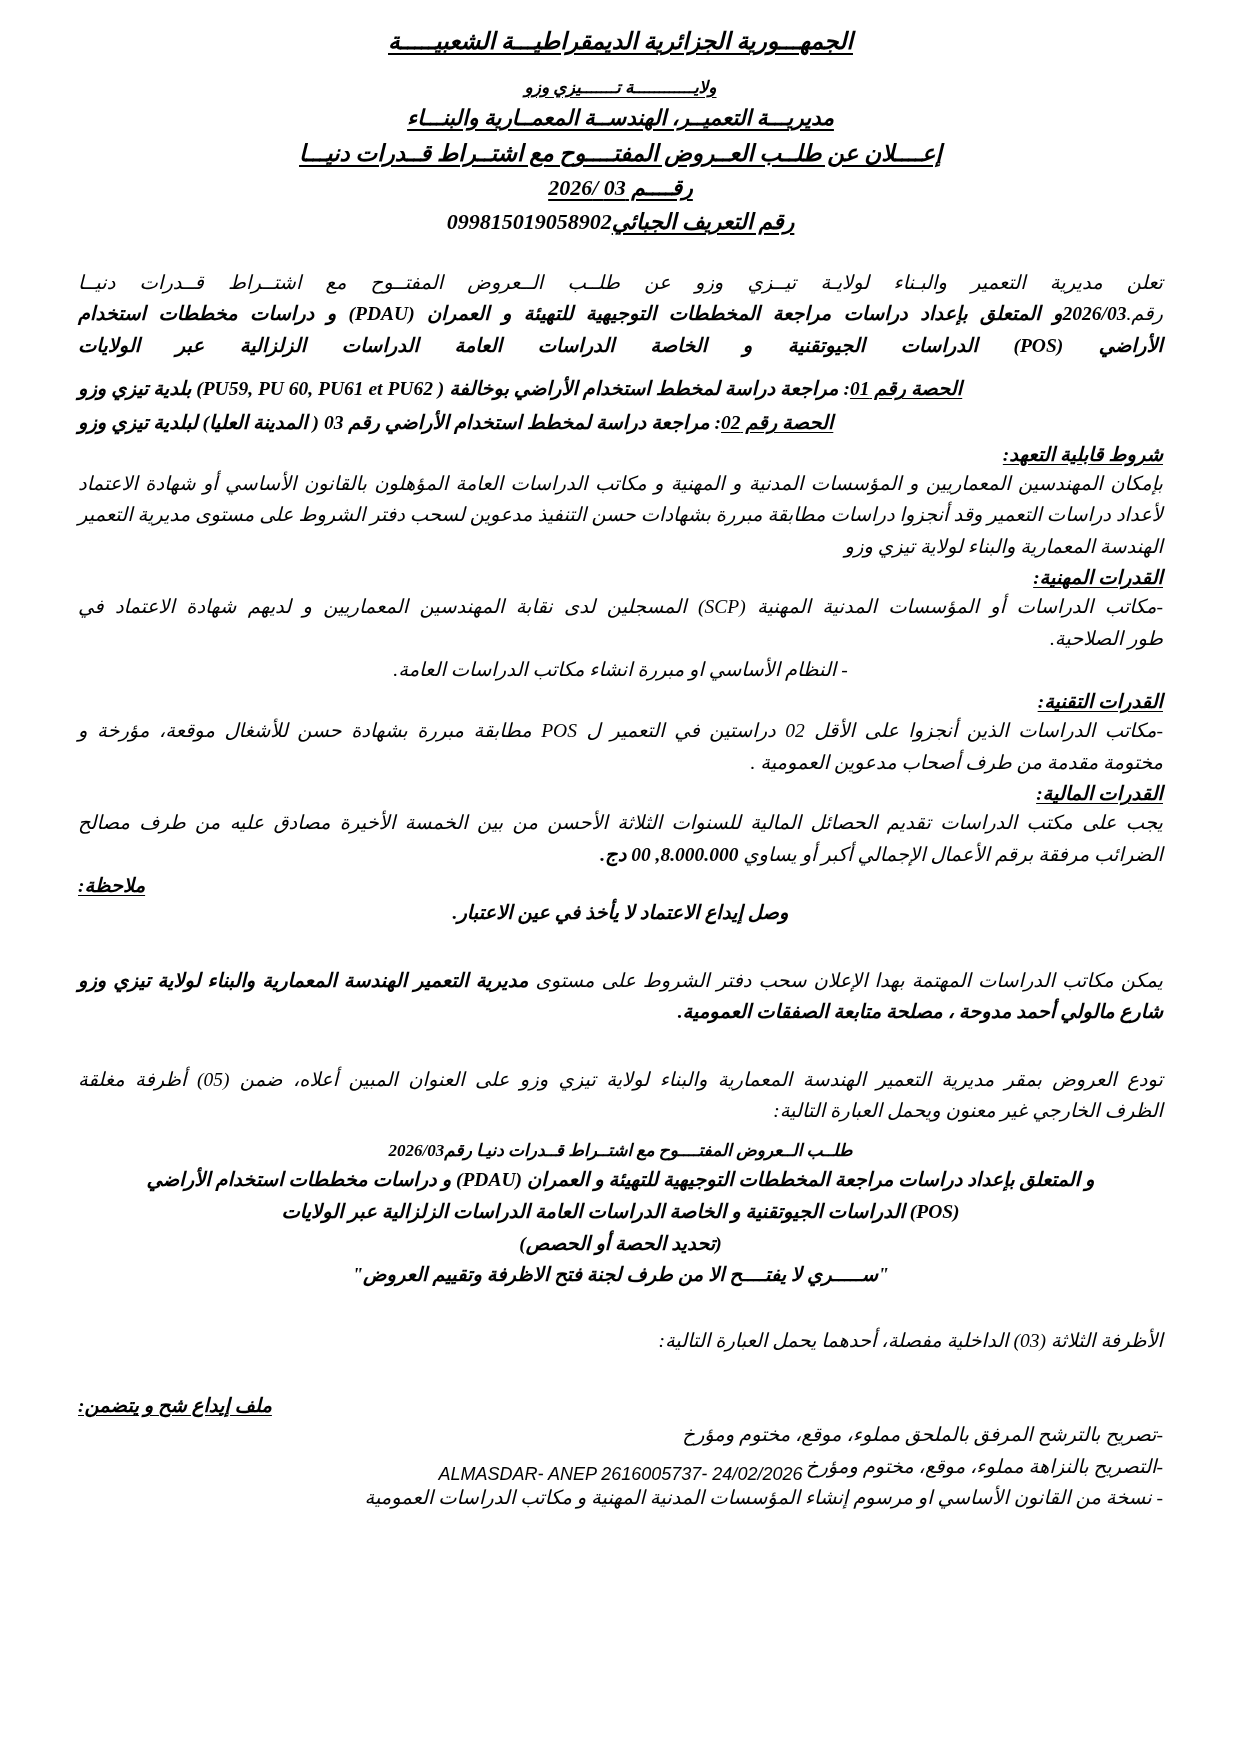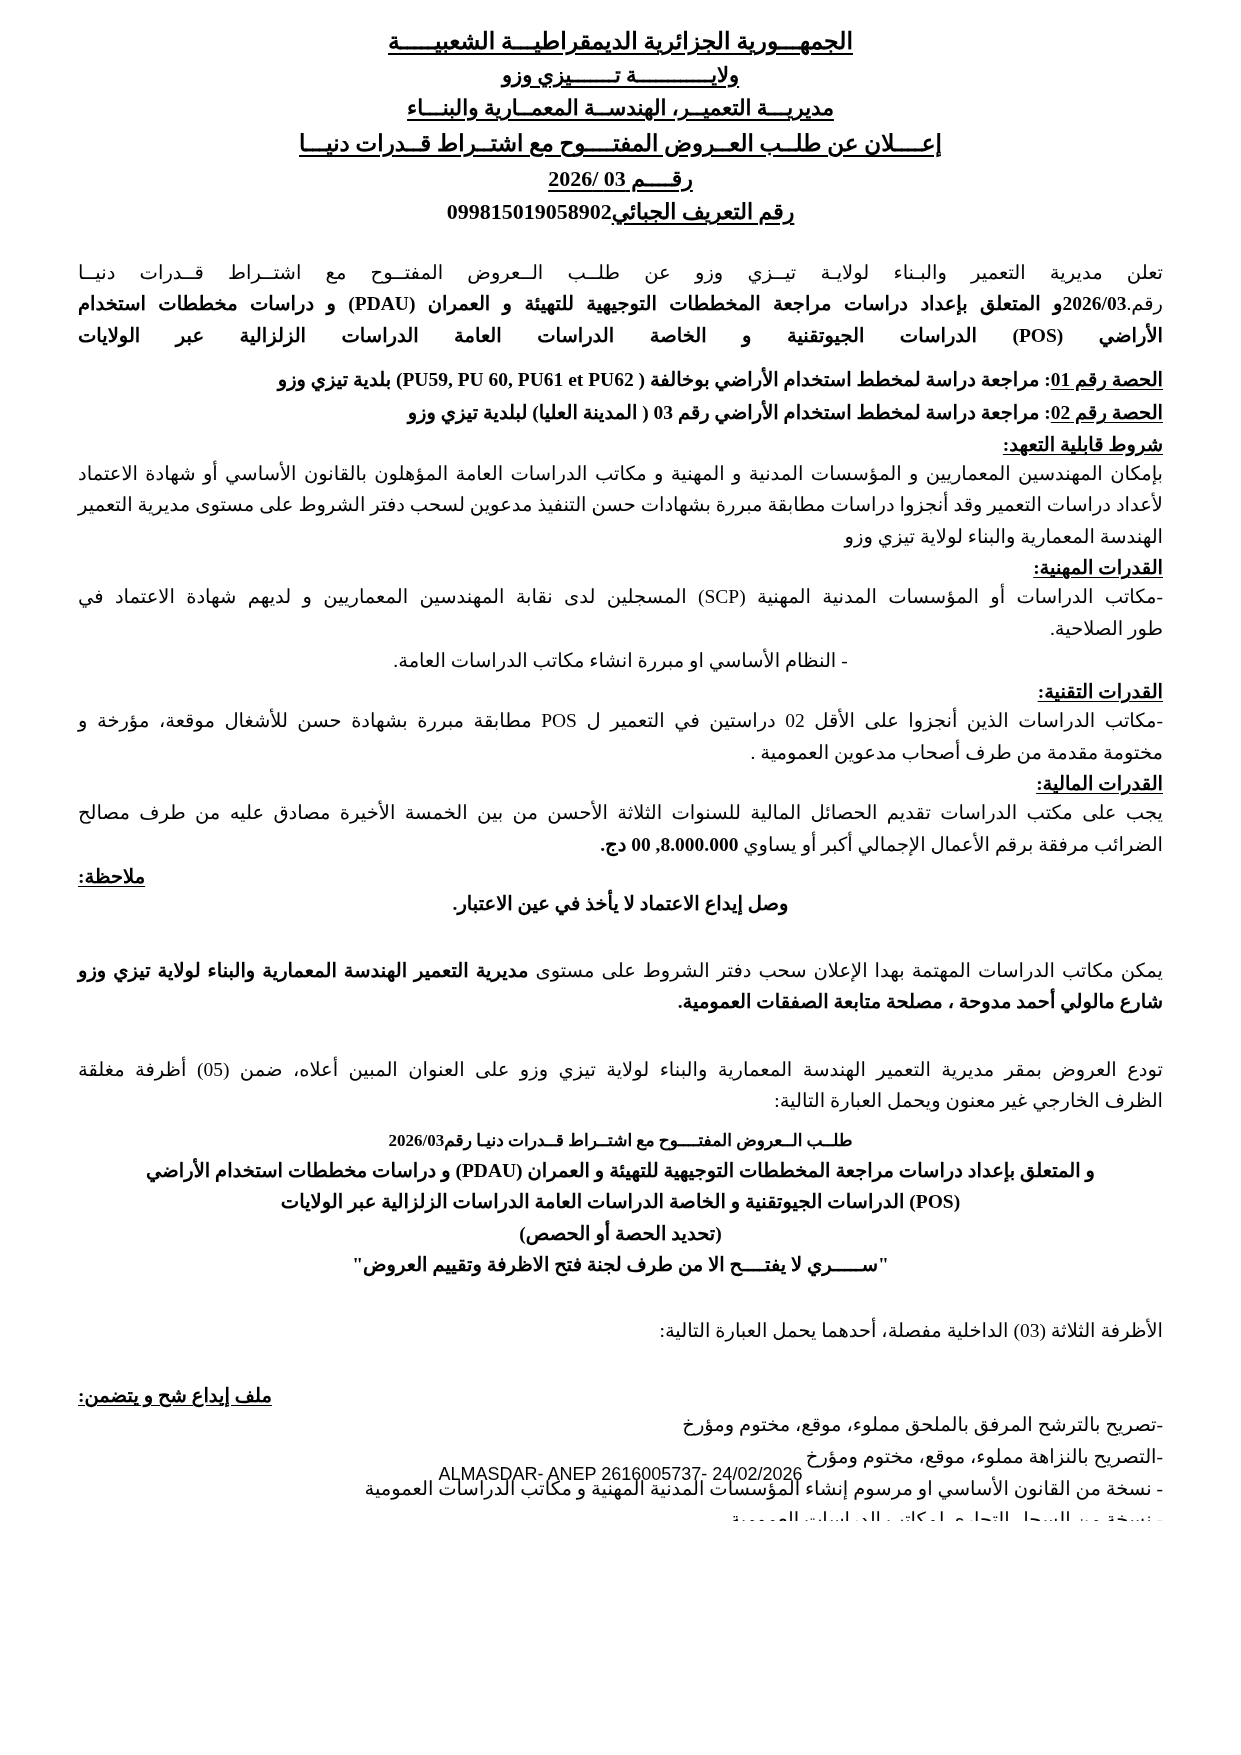--- a/index.html
+++ b/index.html
@@ -14,51 +14,52 @@
   }
   .page {
     position: relative;
     width: 1241px;
     height: 1521px;
     margin: 0 auto;
     background: #ffffff;
     box-sizing: border-box;
     padding: 22px 78px 0 78px;
     overflow: hidden;
+    font-style: italic;
   }
 
   
   .header { text-align: center; }
   .header .hline {
     font-weight: bold;
     text-decoration: underline;
     text-underline-offset: 4px;
     line-height: 1.30;
     white-space: nowrap;
   }
   .h-rep   { font-size: 23.5px; letter-spacing: 0px; margin-top: 4px; }
-  .h-wilaya{ font-size: 21px; margin-top: 5px; }
+  .h-wilaya{ font-size: 17px; margin-top: 20px; }
   .h-dir   { font-size: 21.5px; margin-top: 6px; }
   .h-ann   { font-size: 23px;   margin-top: 6px; }
   .h-num   { font-size: 22px;   margin-top: 6px; }
   .h-tax   { font-size: 22px;   margin-top: 5px; }
   .intro {
     margin-top: 30px;
     font-size: 19.5px;
     line-height: 1.62;
     text-align: justify;
     text-align-last: justify;
   }
   .intro .b { font-weight: bold; }
 
   .lot-line {
     font-size: 19.5px;
     font-weight: bold;
     line-height: 1.62;
-    text-align: right;
+    text-align: left;
     margin-top: 2px;
   }
   .lot-line .u { text-decoration: underline; text-underline-offset: 3px; }
 
   .sec-title {
     font-size: 19.5px;
     font-weight: bold;
     text-decoration: underline;
     text-underline-offset: 3px;
     text-align: right;

